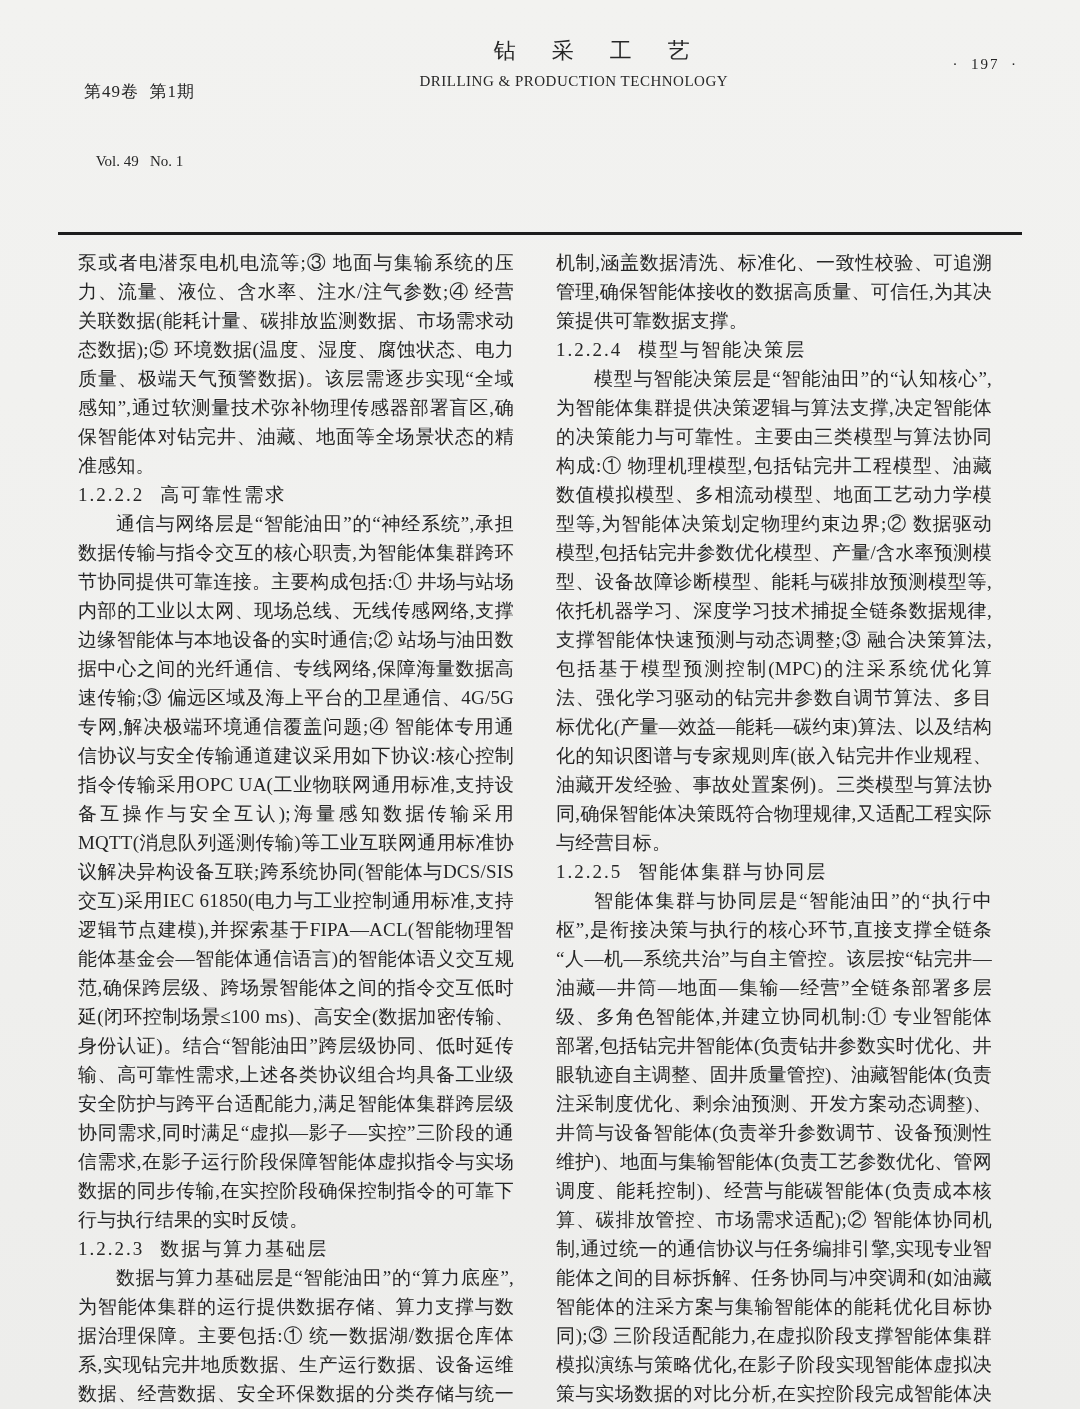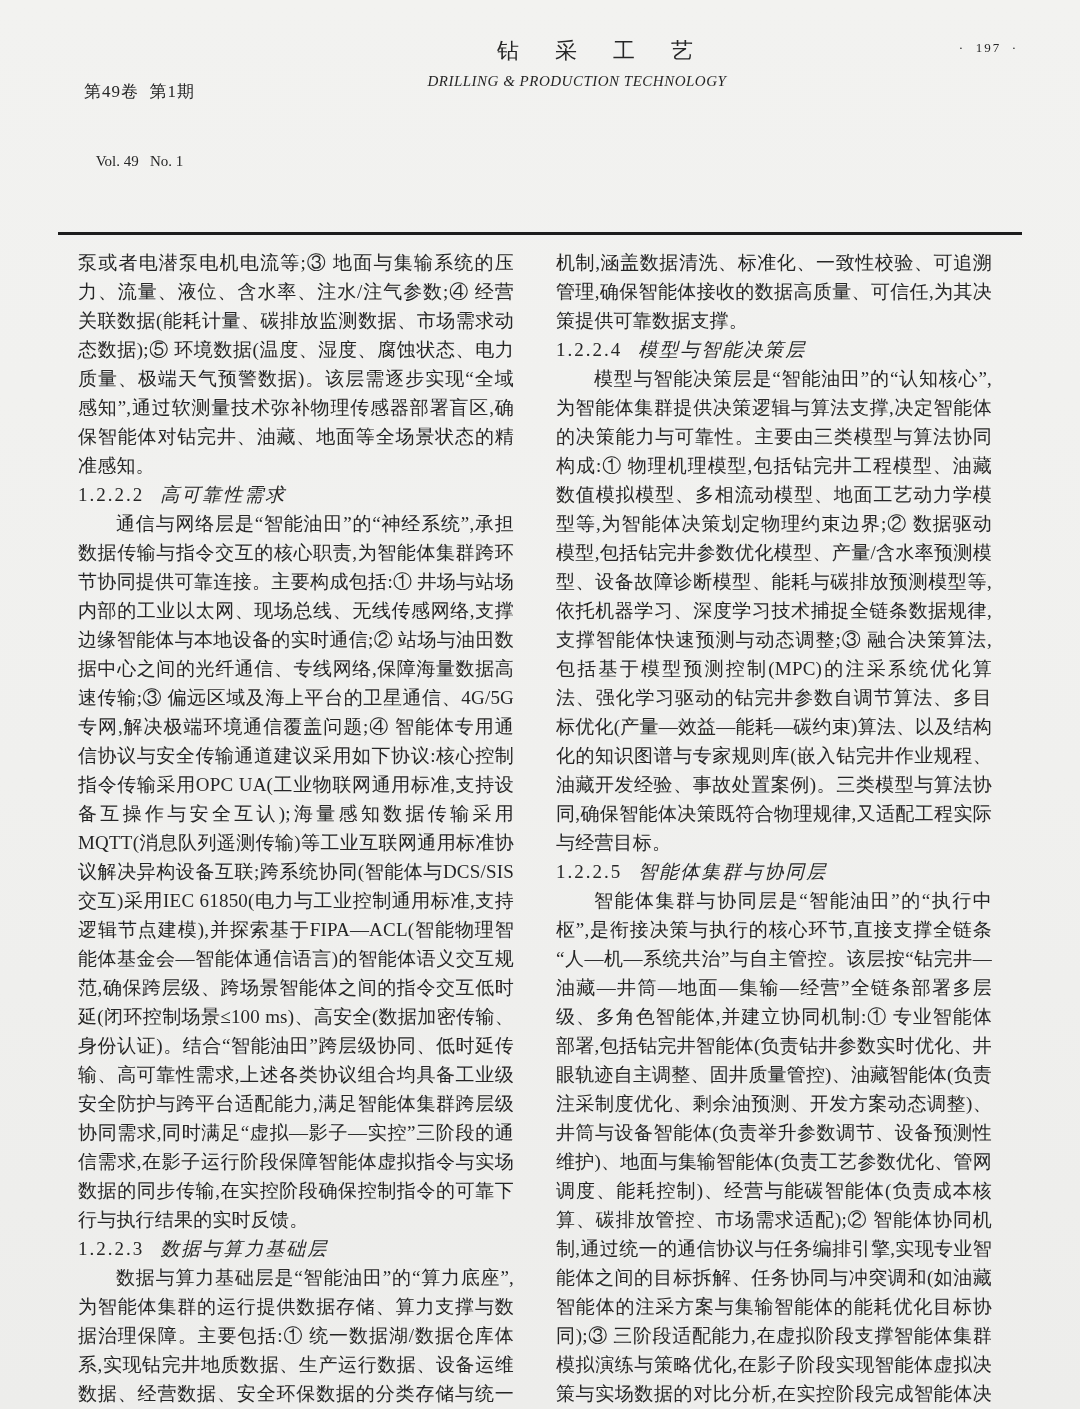--- a/index.html
+++ b/index.html
@@ -19,22 +19,22 @@
   
   .running-head{
     display:flex;justify-content:space-between;align-items:flex-start;
     padding:34px 62px 0 84px;
   }
   .rh-left{white-space:pre;line-height:1.45;text-align:center;}
   .rh-left .cn{font-size:17px;letter-spacing:1px;}
   .rh-left .en{font-size:15px;}
   .rh-center{text-align:center;margin-top:2px;}
   .rh-center .cn{font-size:22px;letter-spacing:36px;text-indent:36px;margin-left:36px;}
-  .rh-center .en{font-size:15px;letter-spacing:.5px;margin-top:7px;font-style:italic;}
-  .rh-right{font-size:13px;margin-top:6px;letter-spacing:2px;white-space:pre;}
+  .rh-center .en{font-size:15px;letter-spacing:.5px;margin-top:7px;}
+  .rh-right{font-size:15px;margin-top:22px;letter-spacing:2px;white-space:pre;}
   .head-rule{
     height:3px;background:#1d1d1d;
     margin:12px 58px 0 58px;
     border:none;
   }
   
   .content{
     display:flex;
     gap:42px;
     padding:13px 80px 0 78px;
@@ -49,21 +49,21 @@
   }
   .col p{margin:0;font-family:Liberation Serif, serif;}
   .para{text-indent:2em;}
   .cont{text-indent:0;}
   .sec-heading{
     margin:0;font-weight:normal;
     font-size:19px;line-height:29px;
     text-align:left;
   }
   .sec-num{letter-spacing:2px;}
-  .sec-title{font-style:italic;margin-left:16px;letter-spacing:2px;text-align:right;}
+  .sec-title{margin-left:16px;letter-spacing:2px;text-align:right;}
 </style>
 </head>
 <body>
 
 <div class="page">
 
   <div class="running-head">
     <div class="rh-left">
       <div class="cn">第49卷  第1期</div>
       <div class="en">Vol. 49   No. 1</div>

